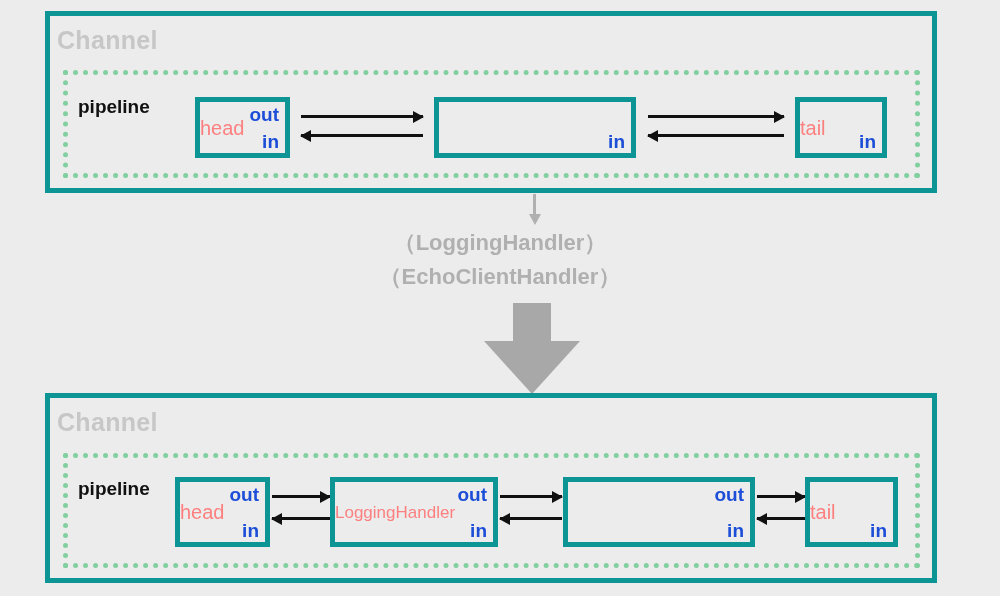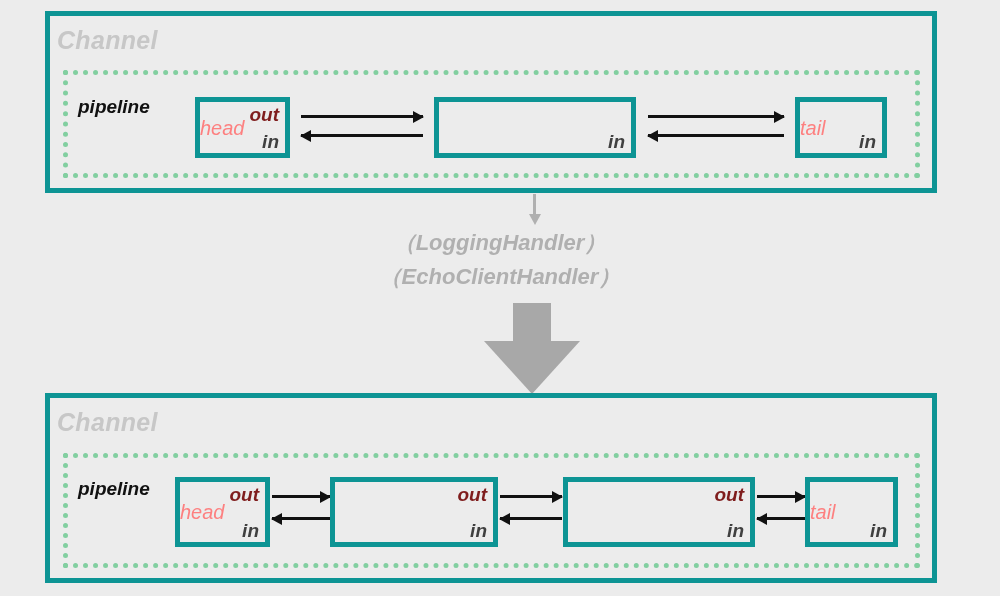--- a/index.html
+++ b/index.html
@@ -13,21 +13,20 @@
     position: relative;
     font-family: "Liberation Sans", sans-serif;
     overflow: hidden;
   }
 
   .stage {
     position: absolute;
     left: 0; top: 0;
     width: 1000px;
     height: 596px;
-    font-style: italic;
   }
 
   
   .channel-frame {
     position: absolute;
     border: 5px solid #0d9494;
     background: #ececec;
     box-sizing: border-box;
   }
   .channel-label {
@@ -70,30 +69,30 @@
     color: #fd8080;
     font-size: 20px;
     font-weight: 400;
     white-space: nowrap;
     line-height: 1;
   }
   .hbox-out {
     position: absolute;
     right: 6px;
     top: 3px;
-    color: #7f1d1d;
+    color: #1d4ed8;
     font-size: 19px;
     font-weight: 700;
     line-height: 1;
   }
   .hbox-in {
     position: absolute;
     right: 6px;
     bottom: 2px;
-    color: #404040;
+    color: #1d4ed8;
     font-size: 19px;
     font-weight: 700;
     line-height: 1;
   }
 
   
   .hbox.narrowtext .hbox-name { font-size: 17px; }
 
   
   .arrow {
@@ -242,20 +241,21 @@
 
   <div class="arrow right" style="left:272px; top:495px; width:58px;">
     <span class="head"></span>
   </div>
   <div class="arrow left" style="left:272px; top:517px; width:58px;">
     <span class="head"></span>
   </div>
 
   <div class="hbox narrowtext" style="left:330px; top:477px; width:168px; height:70px;">
     <span class="hbox-out">out</span>
+    <span class="hbox-name">LoggingHandler</span>
     <span class="hbox-in">in</span>
   </div>
 
   <div class="arrow right" style="left:500px; top:495px; width:62px;">
     <span class="head"></span>
   </div>
   <div class="arrow left" style="left:500px; top:517px; width:62px;">
     <span class="head"></span>
   </div>
 

